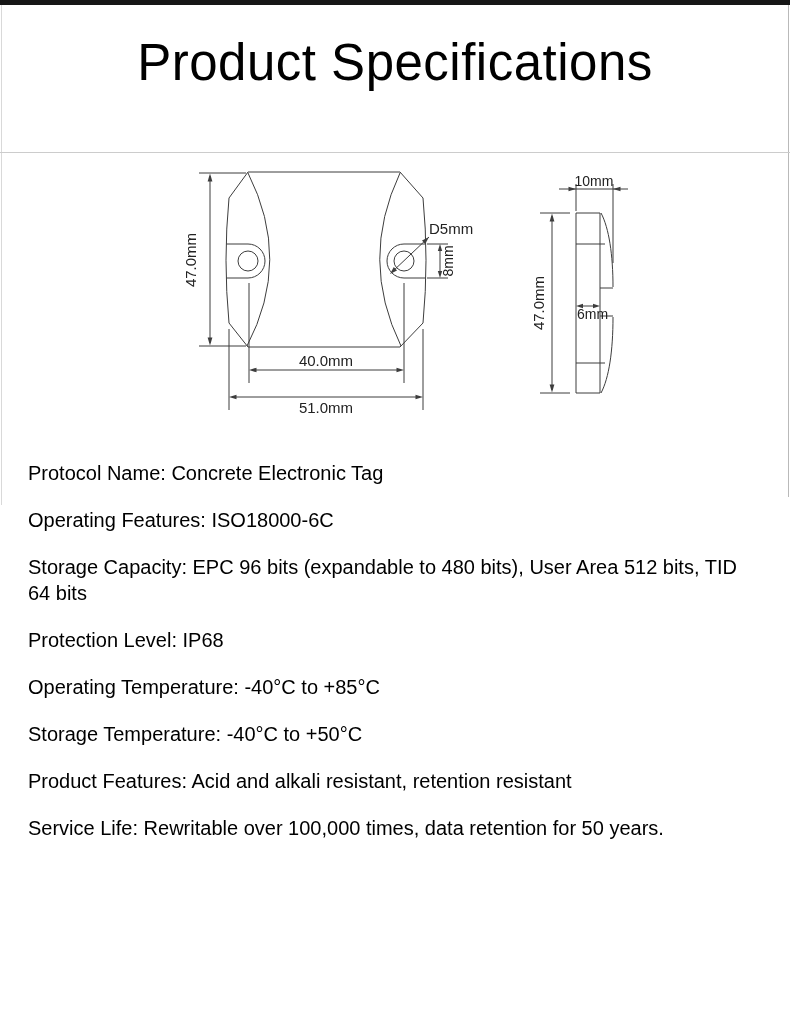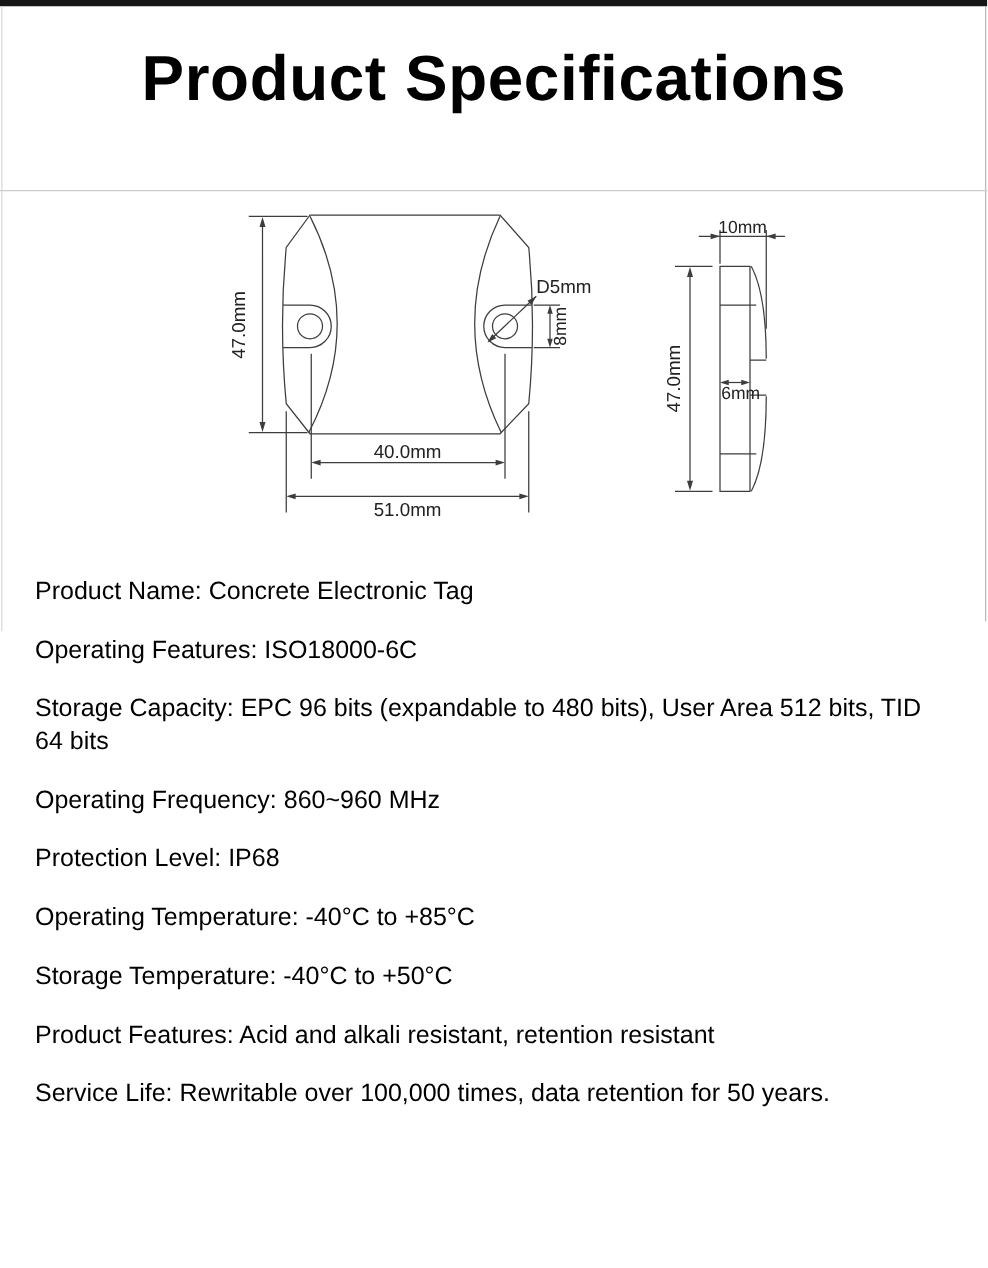--- a/index.html
+++ b/index.html
@@ -6,21 +6,21 @@
   .page{
     position:relative;width:790px;height:1014px;background:#ffffff;
     overflow:hidden;font-family:"Liberation Sans",sans-serif;color:#000;
   }
   .top-bar{position:absolute;left:0;top:0;width:790px;height:5px;background:#161616;}
   .edge{position:absolute;width:1px;background:#d9d9d9;}
   .edge.left{left:1px;top:5px;height:500px;}
   .edge.right{left:788px;top:5px;height:492px;background:#b9b9b9;}
   .title{
     position:absolute;left:0;top:36px;width:790px;margin:0;
-    font-size:51px;line-height:54px;font-weight:bold;text-align:center;
+    font-size:51px;line-height:54px;font-weight:normal;text-align:center;
     letter-spacing:0.5px;color:#000;
   }
   .title-divider{position:absolute;left:0;top:152px;width:790px;height:1px;background:#cccccc;}
   .drawing{position:absolute;left:0;top:150px;width:790px;height:290px;}
   .drawing path,.drawing line,.drawing circle{fill:none;stroke:#3d3d3d;stroke-width:1;}
   .drawing polygon{fill:#3d3d3d;stroke:none;}
   .drawing text{fill:#222;font-family:"Liberation Sans",sans-serif;font-size:14px;}
   .drawing text.big{font-size:15px;}
   .specs{position:absolute;left:28px;top:460px;width:736px;}
   .specs p{margin:0 0 21px 0;font-size:20px;line-height:26px;color:#000;}
@@ -110,24 +110,23 @@
       <g>
         <path d="M580,306 H596"></path>
         <polygon points="576,306 583,303.8 583,308.2"></polygon>
         <polygon points="600,306 593,303.8 593,308.2"></polygon>
         <text x="577" y="319">6mm</text>
       </g>
     </g>
   </svg>
 
   <div class="specs">
-    <p>Product Name: Concrete Electronic Tag</p>
+    <p>Protocol Name: Concrete Electronic Tag</p>
     <p>Operating Features: ISO18000-6C</p>
     <p>Storage Capacity: EPC 96 bits (expandable to 480 bits), User Area 512 bits, TID 64 bits</p>
-    <p>Operating Frequency: 860~960 MHz</p>
     <p>Protection Level: IP68</p>
     <p>Operating Temperature: -40°C to +85°C</p>
     <p>Storage Temperature: -40°C to +50°C</p>
     <p>Product Features: Acid and alkali resistant, retention resistant</p>
     <p>Service Life: Rewritable over 100,000 times, data retention for 50 years.</p>
   </div>
 
 </div>
 
 </body></html>

